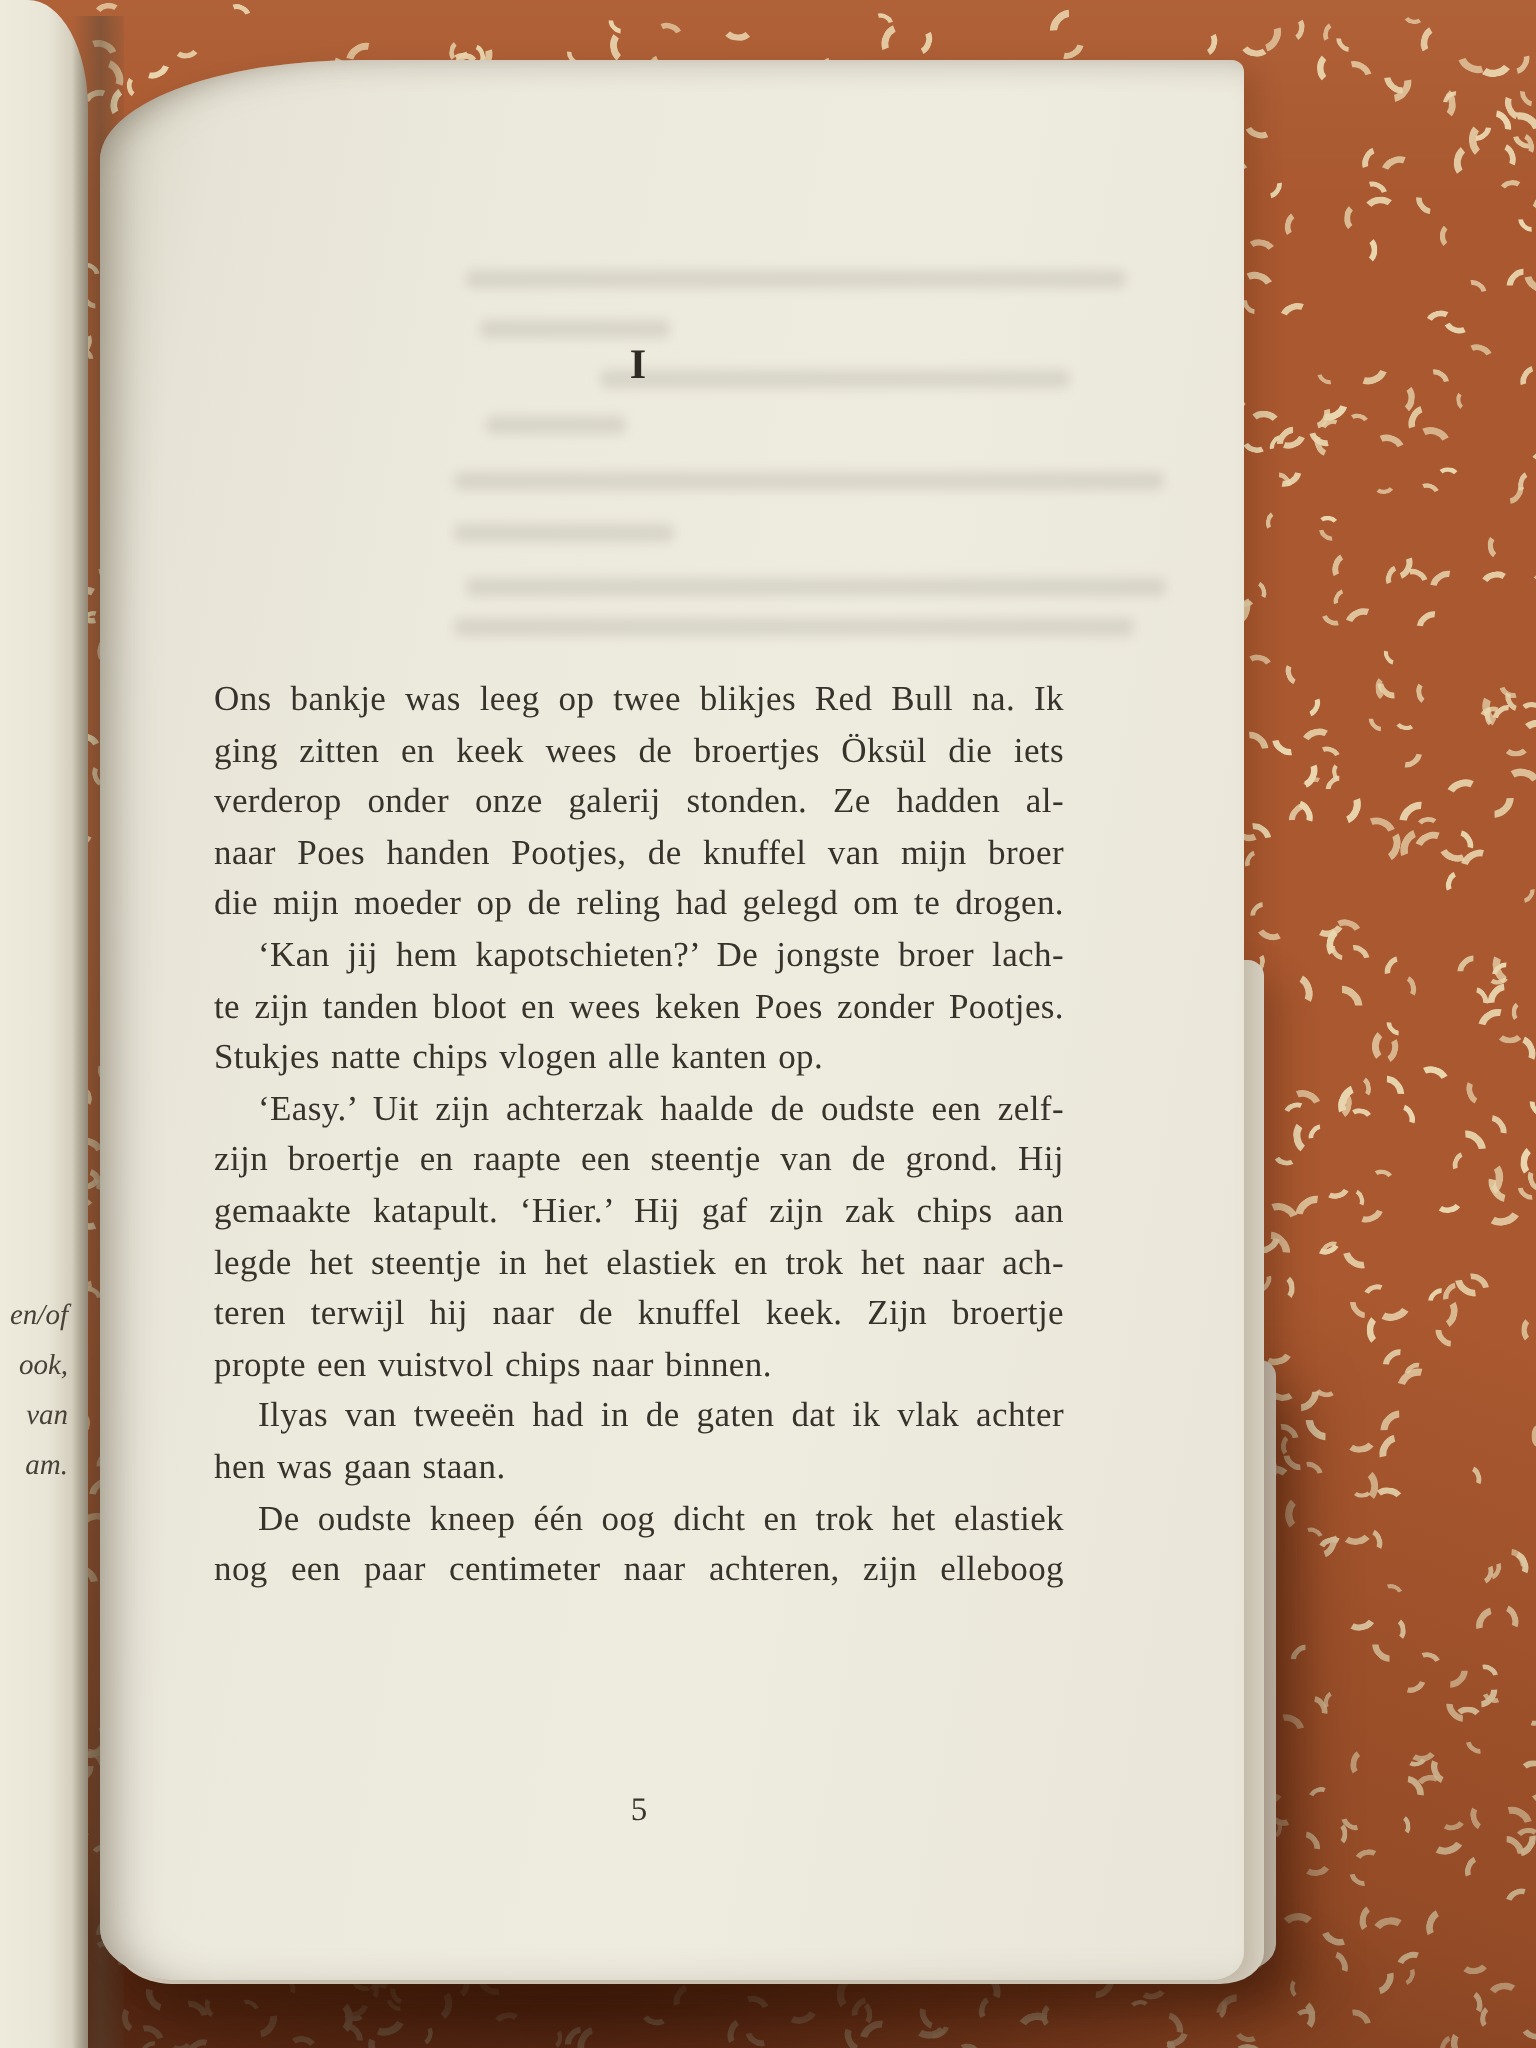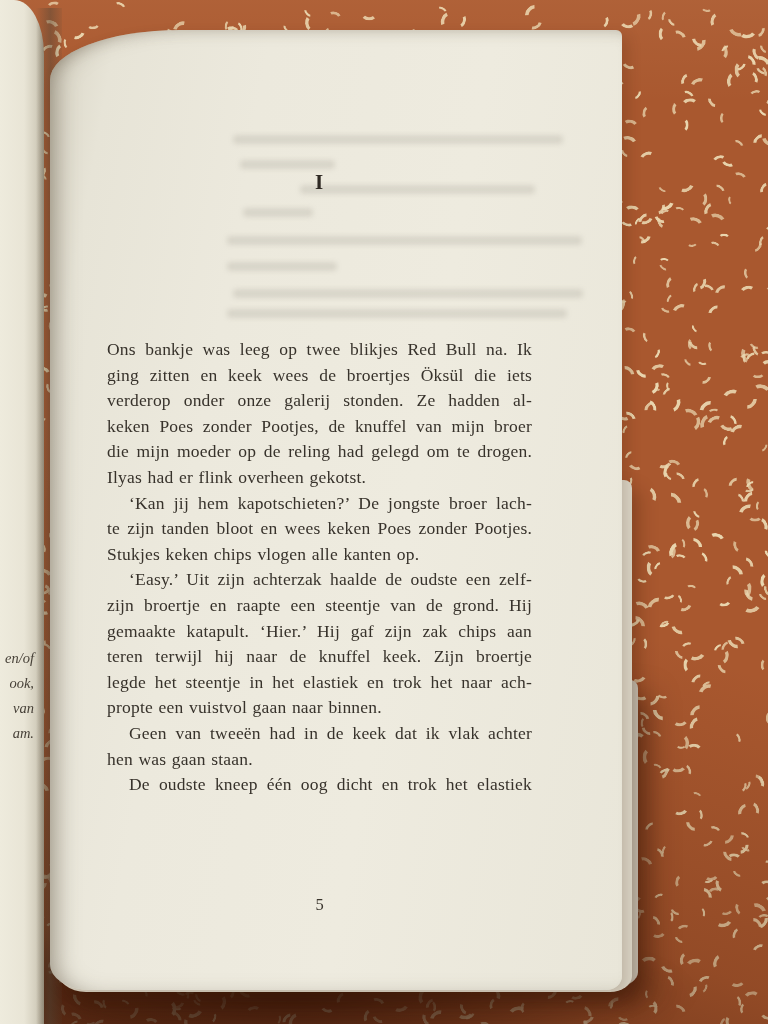--- a/index.html
+++ b/index.html
@@ -776,31 +776,31 @@
         <div class="ghost-line" style="left: 177px; top: 206px; width: 355px;"></div>
         <div class="ghost-line" style="left: 177px; top: 232px; width: 110px;"></div>
         <div class="ghost-line" style="left: 183px; top: 259px; width: 350px;"></div>
         <div class="ghost-line" style="left: 177px; top: 279px; width: 340px;"></div>
       </div>
     <div class="chapter">I</div>
     <div class="body" id="body-holder">
         <div class="bline">Ons bankje was leeg op twee blikjes Red Bull na. Ik</div>
         <div class="bline">ging zitten en keek wees de broertjes Öksül die iets</div>
         <div class="bline">verderop onder onze galerij stonden. Ze hadden al-</div>
-        <div class="bline">keken Poes zonder Pootjes, de knuffel van mijn broer</div>
+        <div class="bline">naar Poes handen Pootjes, de knuffel van mijn broer</div>
         <div class="bline">die mijn moeder op de reling had gelegd om te drogen.</div>
-        <div class="bline last">Ilyas had er flink overheen gekotst.</div>
         <div class="bline ind">‘Kan jij hem kapotschieten?’ De jongste broer lach-</div>
         <div class="bline">te zijn tanden bloot en wees keken Poes zonder Pootjes.</div>
-        <div class="bline last">Stukjes keken chips vlogen alle kanten op.</div>
+        <div class="bline last">Stukjes natte chips vlogen alle kanten op.</div>
         <div class="bline ind">‘Easy.’ Uit zijn achterzak haalde de oudste een zelf-</div>
         <div class="bline">zijn broertje en raapte een steentje van de grond. Hij</div>
         <div class="bline">gemaakte katapult. ‘Hier.’ Hij gaf zijn zak chips aan</div>
+        <div class="bline">legde het steentje in het elastiek en trok het naar ach-</div>
         <div class="bline">teren terwijl hij naar de knuffel keek. Zijn broertje</div>
-        <div class="bline">legde het steentje in het elastiek en trok het naar ach-</div>
-        <div class="bline last">propte een vuistvol gaan naar binnen.</div>
-        <div class="bline ind">Geen van tweeën had in de keek dat ik vlak achter</div>
+        <div class="bline last">propte een vuistvol chips naar binnen.</div>
+        <div class="bline ind">Ilyas van tweeën had in de gaten dat ik vlak achter</div>
         <div class="bline last">hen was gaan staan.</div>
         <div class="bline ind">De oudste kneep één oog dicht en trok het elastiek</div>
+        <div class="bline">nog een paar centimeter naar achteren, zijn elleboog</div>
       </div>
     <div class="folio">5</div>
   </div>
 </div>
 
 </body></html>

